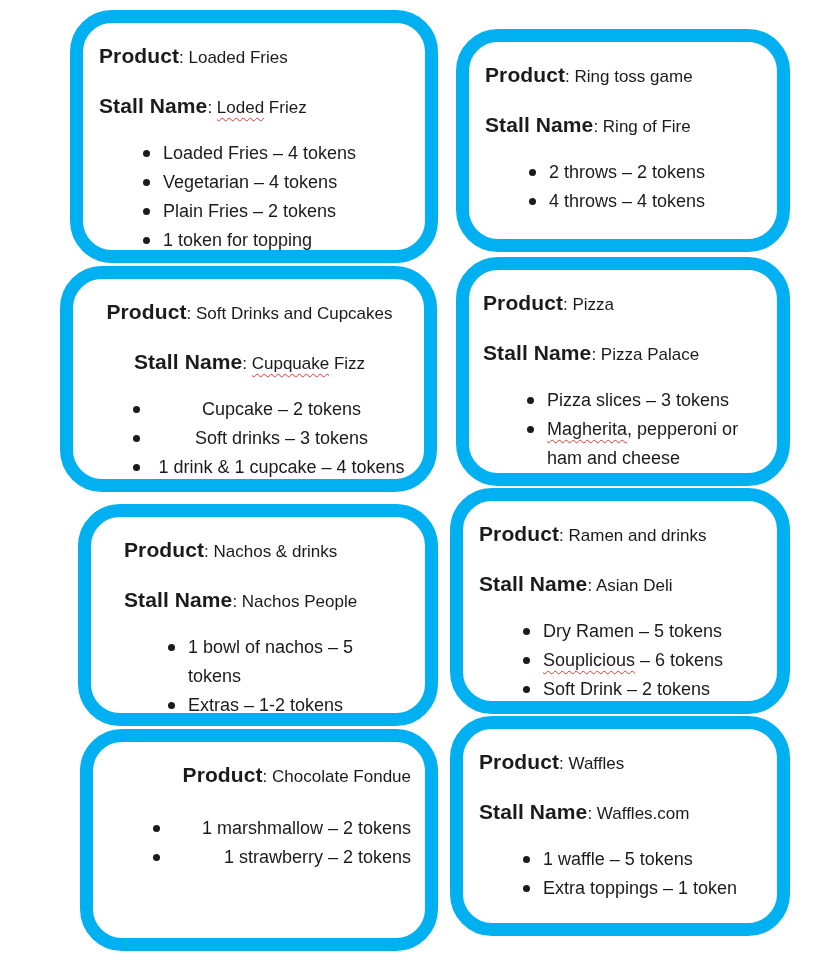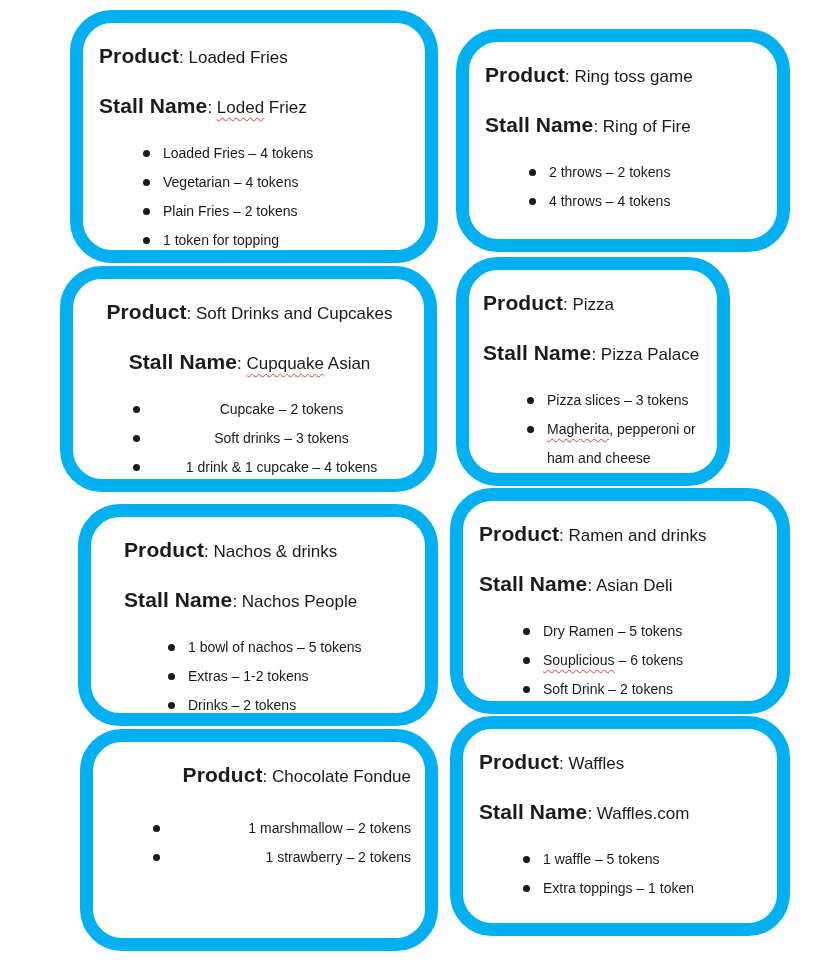--- a/index.html
+++ b/index.html
@@ -39,21 +39,21 @@
     letter-spacing: 0.1px;
   }
   .menu {
     list-style: none;
     margin: 0 0 0 42px;
     padding: 0;
   }
   .menu li {
     position: relative;
     padding-left: 22px;
-    font-size: 14px;
+    font-size: 18px;
     line-height: 29px;
   }
   .menu li::before {
     content: "";
     position: absolute;
     left: 2px;
     top: 11px;
     width: 7px;
     height: 7px;
     border-radius: 50%;
@@ -87,29 +87,29 @@
       <p class="line product-line"><span class="lbl">Product</span><span class="colon">: </span><span class="val"><span>Ring toss game</span></span></p>
       <p class="line stall-line"><span class="lbl">Stall Name</span><span class="colon">: </span><span class="val"><span>Ring of Fire</span></span></p>
       <ul class="menu">
         <li><span>2 throws – 2 tokens</span></li>
         <li><span>4 throws – 4 tokens</span></li>
       </ul>
     </section>
 
     <section class="card" style="left: 60px; top: 266px; width: 377px; height: 226px; text-align: center;">
       <p class="line product-line"><span class="lbl">Product</span><span class="colon">: </span><span class="val"><span>Soft Drinks and Cupcakes</span></span></p>
-      <p class="line stall-line"><span class="lbl">Stall Name</span><span class="colon">: </span><span class="val"><span class="sq">Cupquake</span><span> Asian</span></span></p>
+      <p class="line stall-line"><span class="lbl">Stall Name</span><span class="colon">: </span><span class="val"><span class="sq">Cupquake</span><span> Fizz</span></span></p>
       <ul class="menu">
         <li><span>Cupcake – 2 tokens</span></li>
         <li><span>Soft drinks – 3 tokens</span></li>
         <li><span>1 drink &amp; 1 cupcake – 4 tokens</span></li>
       </ul>
     </section>
 
-    <section class="card" style="left: 456px; top: 257px; width: 274px; height: 229px; padding-left: 14px;">
+    <section class="card" style="left: 456px; top: 257px; width: 334px; height: 229px; padding-left: 14px;">
       <p class="line product-line"><span class="lbl">Product</span><span class="colon">: </span><span class="val"><span>Pizza</span></span></p>
       <p class="line stall-line"><span class="lbl">Stall Name</span><span class="colon">: </span><span class="val"><span>Pizza Palace</span></span></p>
       <ul class="menu">
         <li><span>Pizza slices – 3 tokens</span></li>
         <li><span class="sq">Magherita</span><span>, pepperoni or ham and cheese</span></li>
       </ul>
     </section>
 
     <section class="card" style="left: 78px; top: 504px; width: 360px; height: 222px; padding-left: 33px;">
       <p class="line product-line"><span class="lbl">Product</span><span class="colon">: </span><span class="val"><span>Nachos &amp; drinks</span></span></p>

